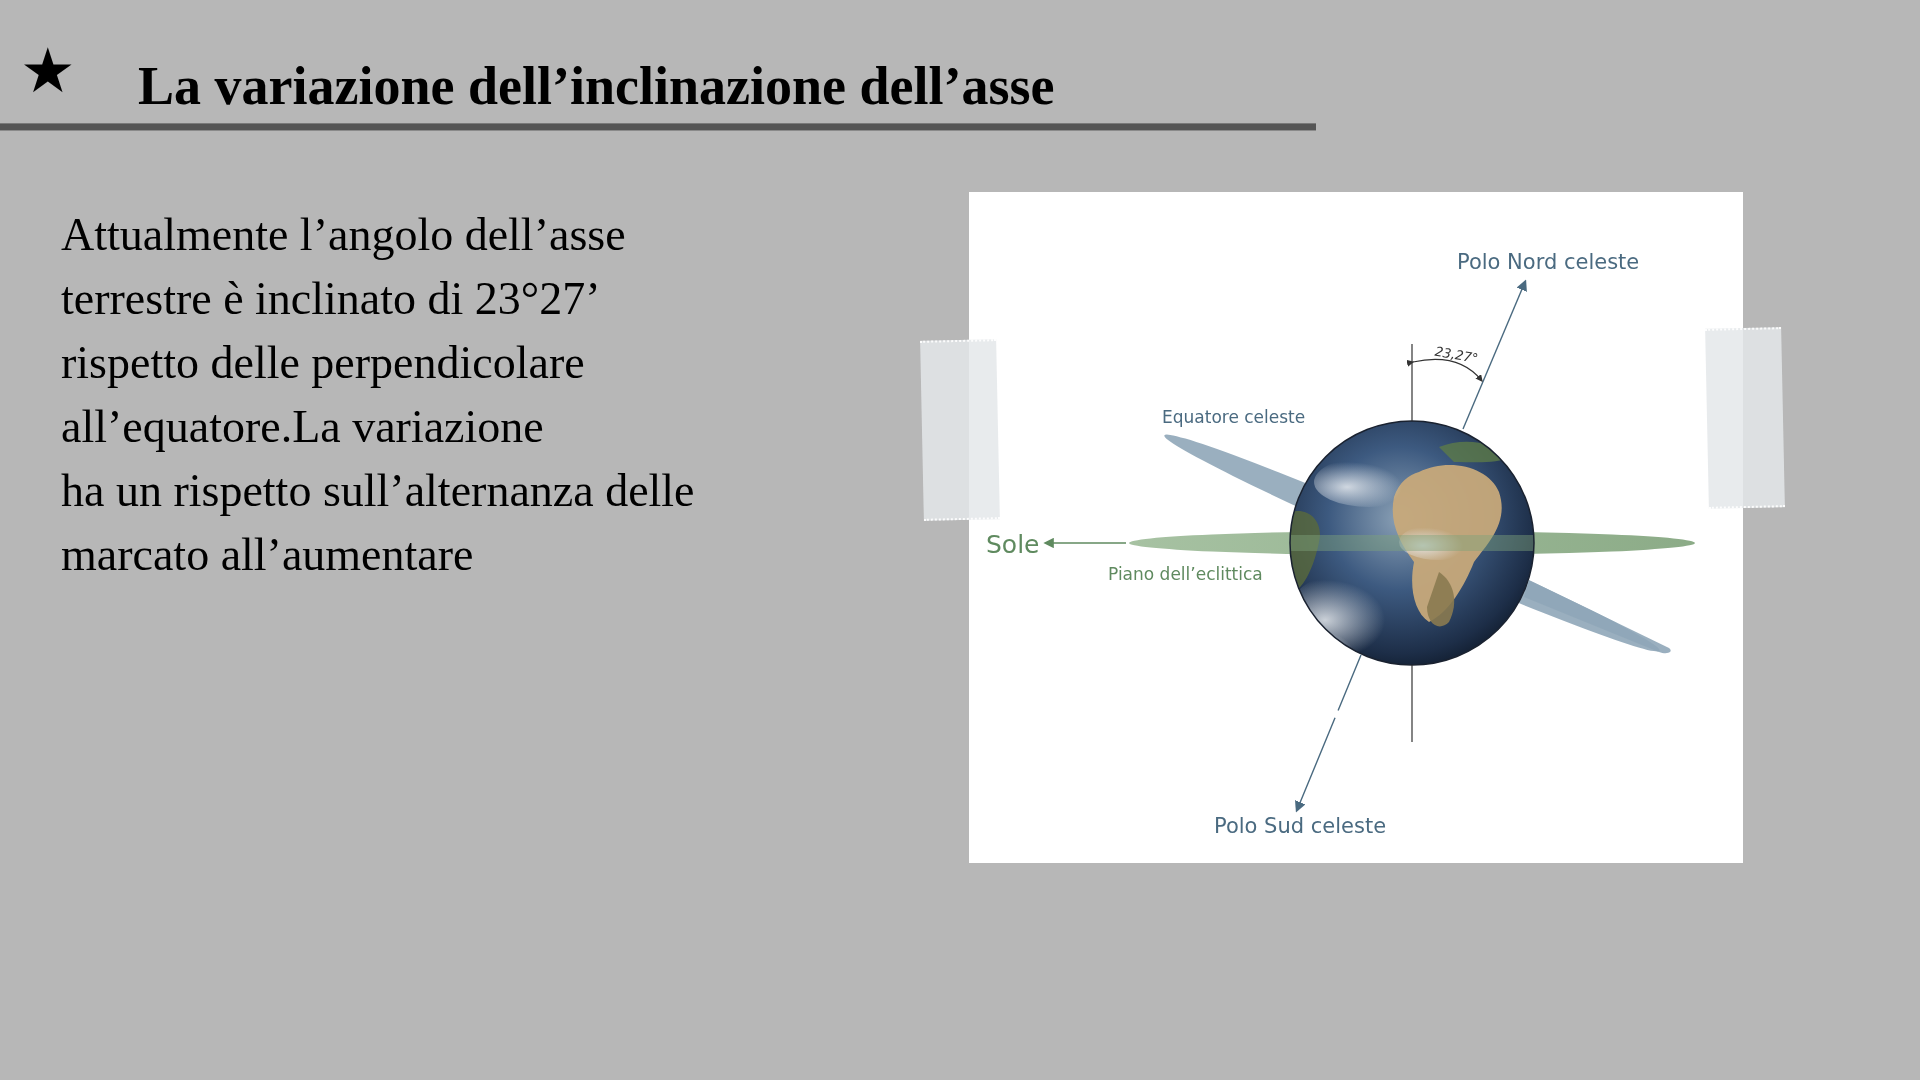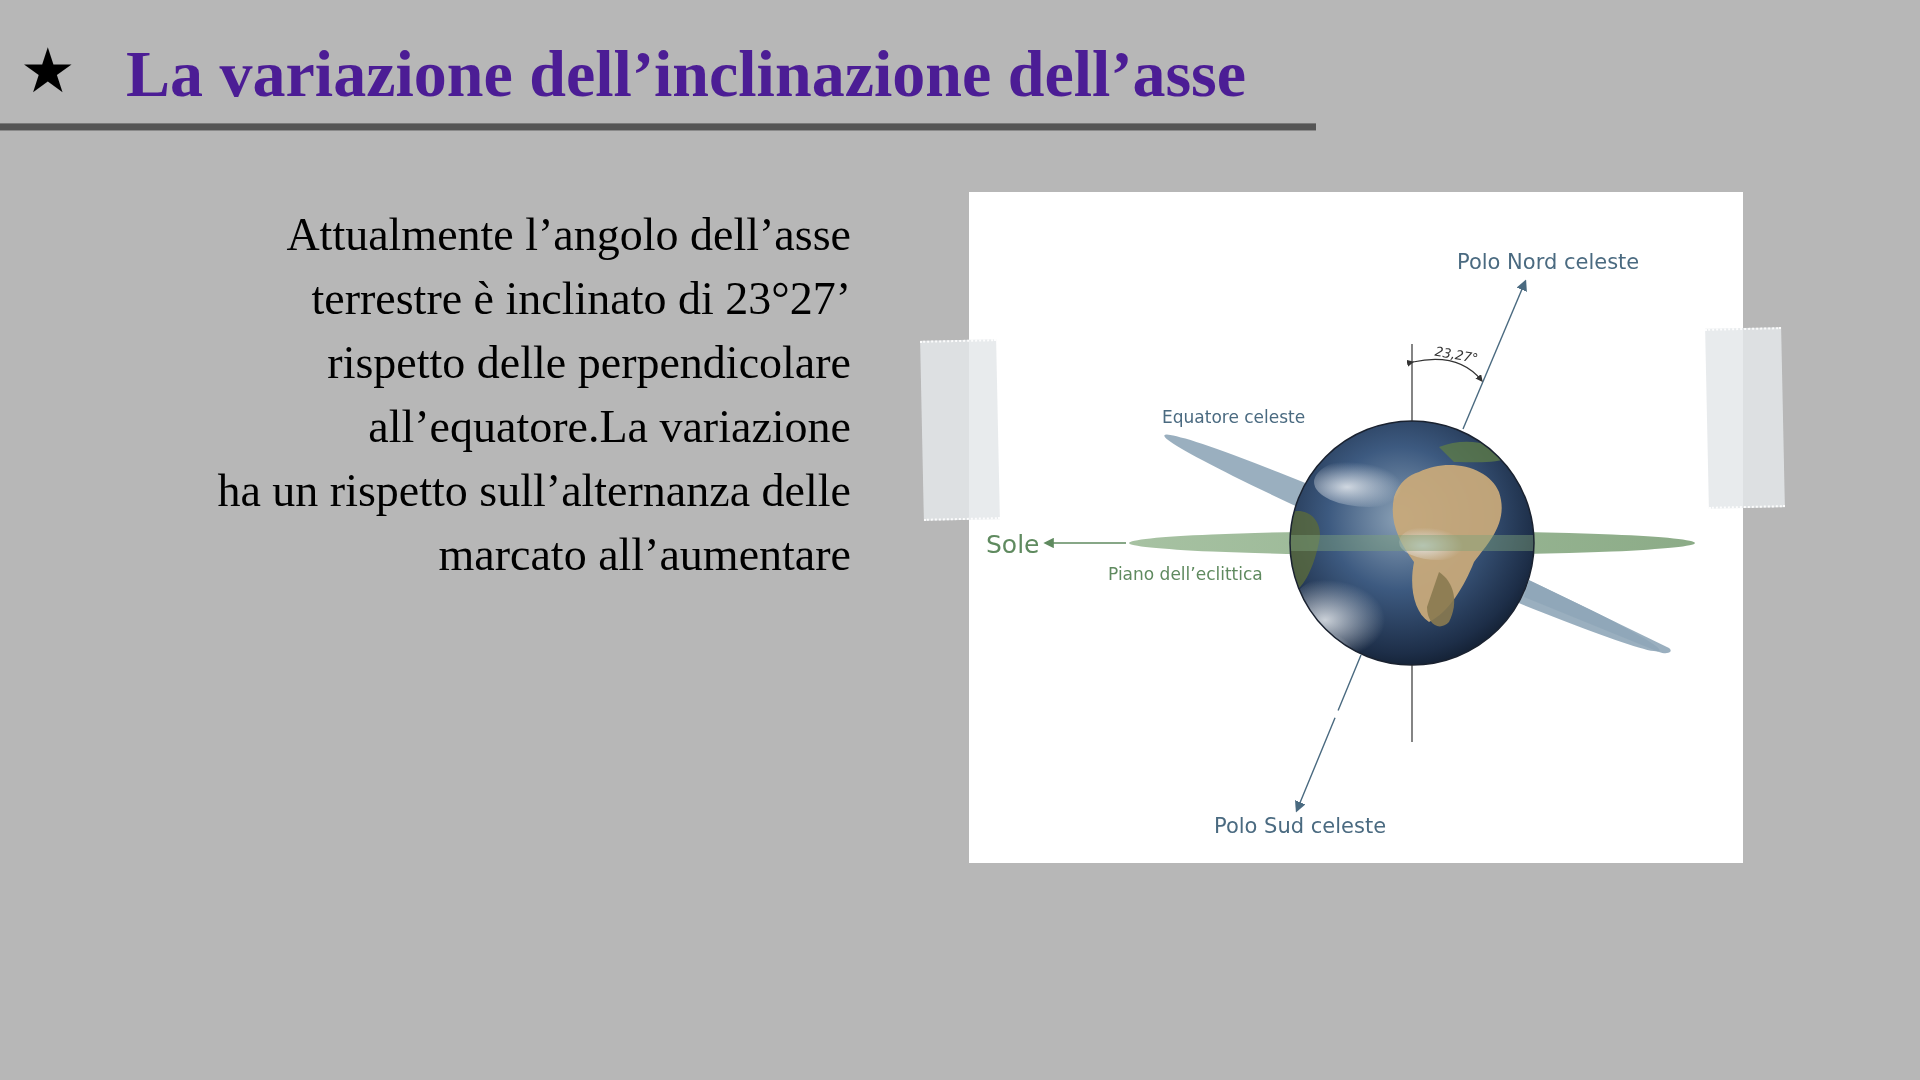--- a/index.html
+++ b/index.html
@@ -20,26 +20,26 @@
     top: 36px;
     font-size: 62px;
     line-height: 70px;
     color: #000;
     font-family: "DejaVu Sans", sans-serif;
   }
   .title {
     position: absolute;
     left: 126px;
     top: 44px;
-    margin: 0;
+    margin: 12px;
     font-family: "Liberation Serif", serif;
     font-weight: bold;
-    font-size: 66px;
+    font-size: 54px;
     line-height: 60px;
-    color: #4c1d95;
+    color: #000000;
     letter-spacing: 0px;
     white-space: nowrap;
   }
   .title-rule {
     position: absolute;
     left: 0;
     top: 124px;
     width: 1316px;
     height: 6px;
     background: #555555;
@@ -48,21 +48,20 @@
   .body-text {
     position: absolute;
     left: 61px;
     top: 203px;
     width: 790px;
     margin: 0;
     font-family: "Liberation Serif", serif;
     font-size: 46px;
     line-height: 64px;
     color: #000;
-    text-align: right;
   }
   .body-text span {
     display: block;
     white-space: nowrap;
   }
   .figure {
     position: absolute;
     left: 969px;
     top: 192px;
     width: 774px;

